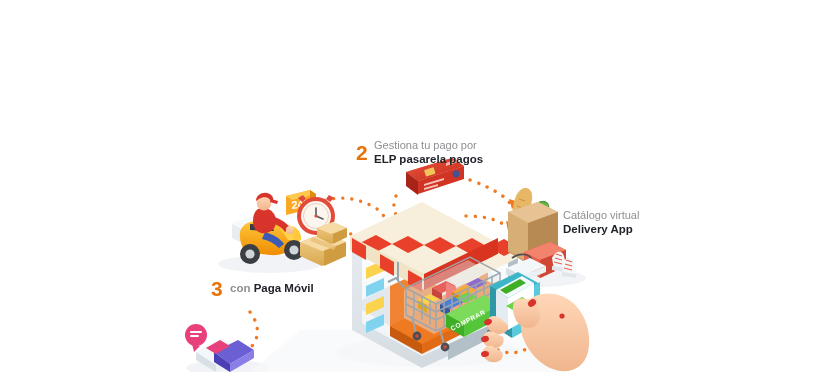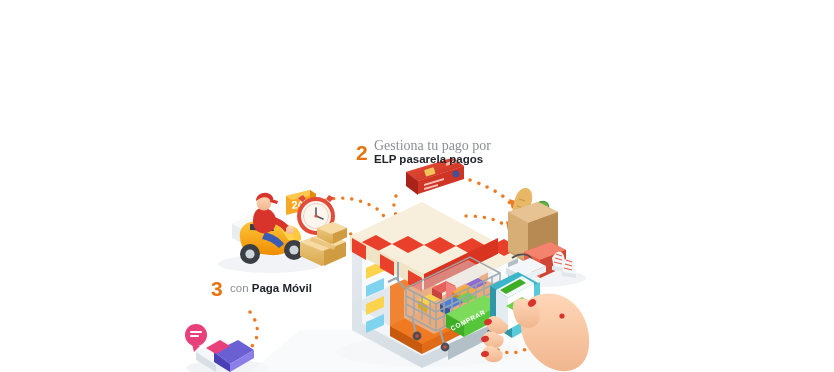--- a/index.html
+++ b/index.html
@@ -9,23 +9,23 @@
        -webkit-font-smoothing:antialiased;}
   #stage{position:relative;width:834px;height:372px;background:#ffffff;overflow:hidden;}
 
   
   .callout{position:absolute;white-space:nowrap;}
   .callout .num{
       position:absolute;left:0;top:50%;transform:translateY(-52%);
       font-size:21px;font-weight:700;color:#e8730c;line-height:1;
       font-family:"Liberation Sans", sans-serif;letter-spacing:-.5px;}
   .callout .lines{margin-left:0;}
-  .callout .l1{font-size:14px;color:#8d8f92;line-height:13.5px;font-weight:400;font-family:Liberation Serif, serif;}
+  .callout .l1{font-size:11px;color:#8d8f92;line-height:13.5px;font-weight:400;}
   .callout .l2{font-size:11.5px;color:#20232a;line-height:13.5px;font-weight:700;}
-  .callout .l2 .light{font-weight:400;color:#8d8f92;}
+  .callout .l2 .light{font-weight:700;color:#8d8f92;}
 
   #callout2{left:356px;top:139px;}
   #callout2 .lines{padding-left:18px;}
   #callout3{left:211px;top:282px;}
   #callout3 .lines{padding-left:19px;}
   #callout-cat{left:563px;top:209px;}
 
   svg{display:block;}
   #art{position:absolute;left:0;top:0;width:834px;height:372px;}
 </style>
@@ -384,14 +384,20 @@
     </div>
   </div>
 
   <div class="callout" id="callout3">
     <span class="num">3</span>
     <div class="lines">
       <div class="l2"><span class="light">con </span><span>Paga Móvil</span></div>
     </div>
   </div>
 
+  <div class="callout" id="callout-cat">
+    <div class="lines">
+      <div class="l1">Catálogo virtual</div>
+      <div class="l2">Delivery App</div>
+    </div>
+  </div>
 
 </div>
 
 </body></html>

